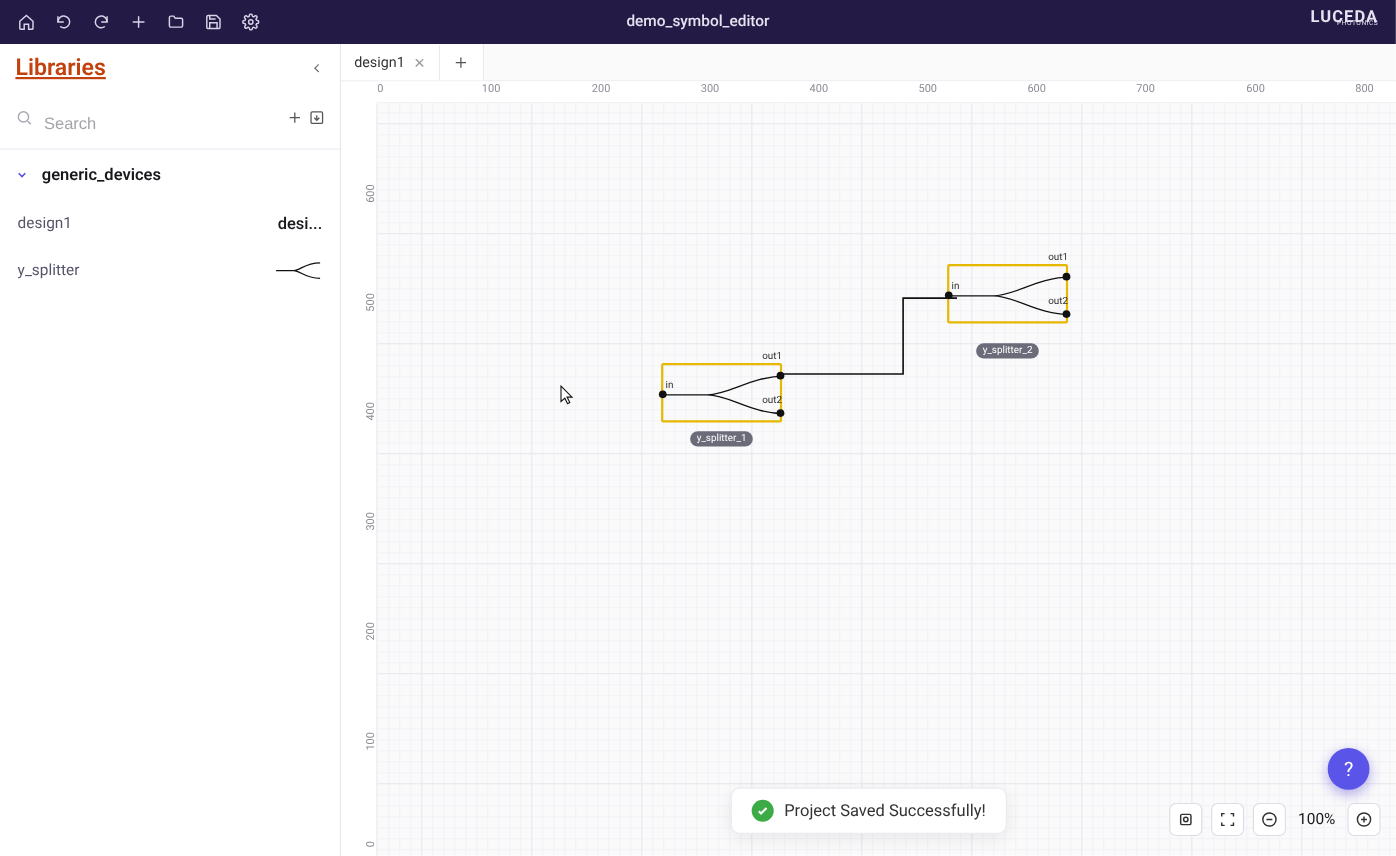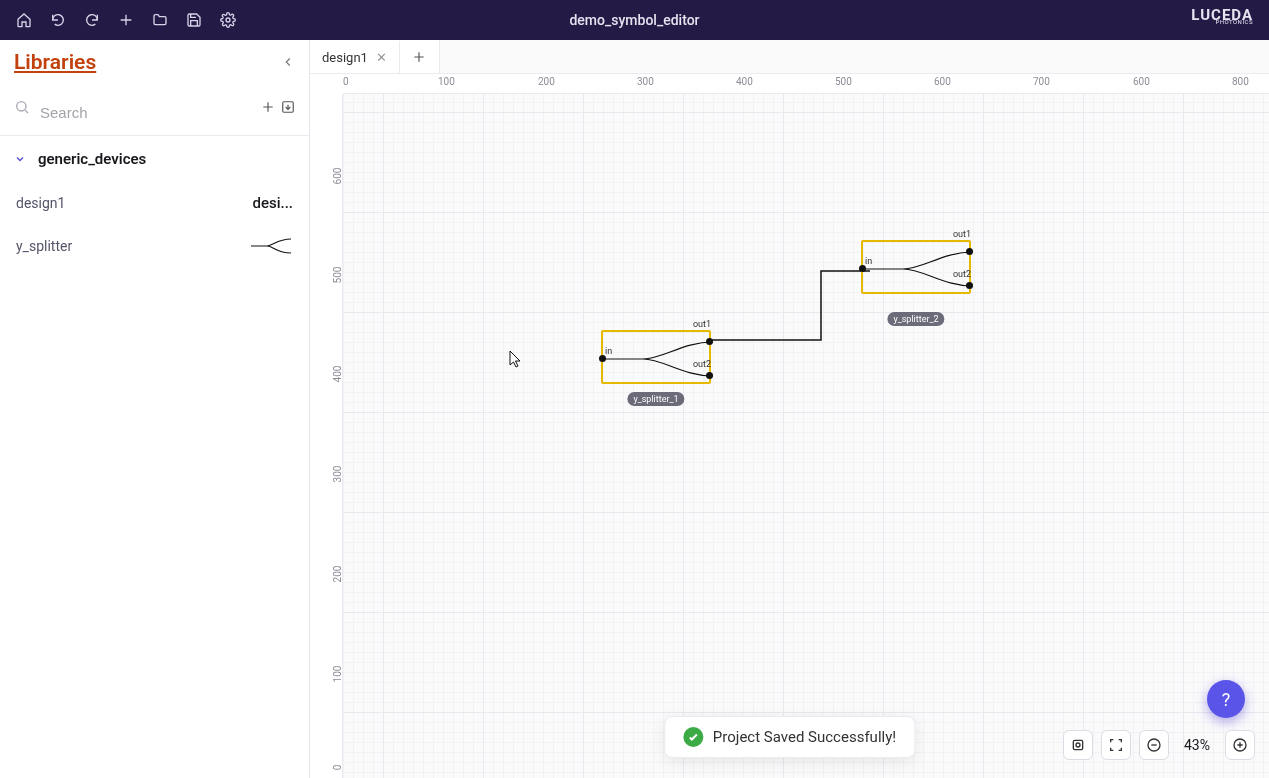--- a/index.html
+++ b/index.html
@@ -308,21 +308,21 @@
           <svg width="16" height="16" viewBox="0 0 24 24" fill="none" stroke="currentColor" stroke-width="2">
               <path d="M4 8V4h4M20 8V4h-4M4 16v4h4M20 16v4h-4"></path>
             </svg>
         </div>
         <div class="zbtn">
           <svg width="16" height="16" viewBox="0 0 24 24" fill="none" stroke="currentColor" stroke-width="2">
               <circle cx="12" cy="12" r="9"></circle>
               <path d="M8 12h8"></path>
             </svg>
         </div>
-        <div class="zlabel">43%</div>
+        <div class="zlabel">100%</div>
         <div class="zbtn">
           <svg width="16" height="16" viewBox="0 0 24 24" fill="none" stroke="currentColor" stroke-width="2">
               <circle cx="12" cy="12" r="9"></circle>
               <path d="M8 12h8M12 8v8"></path>
             </svg>
         </div>
       </div>
     </div>
 
   </div>

